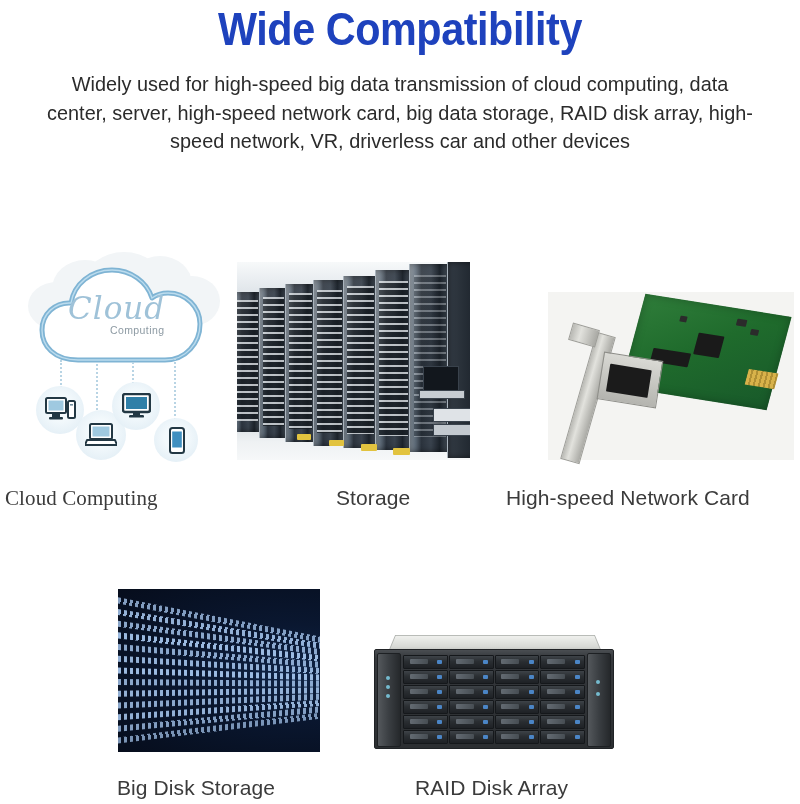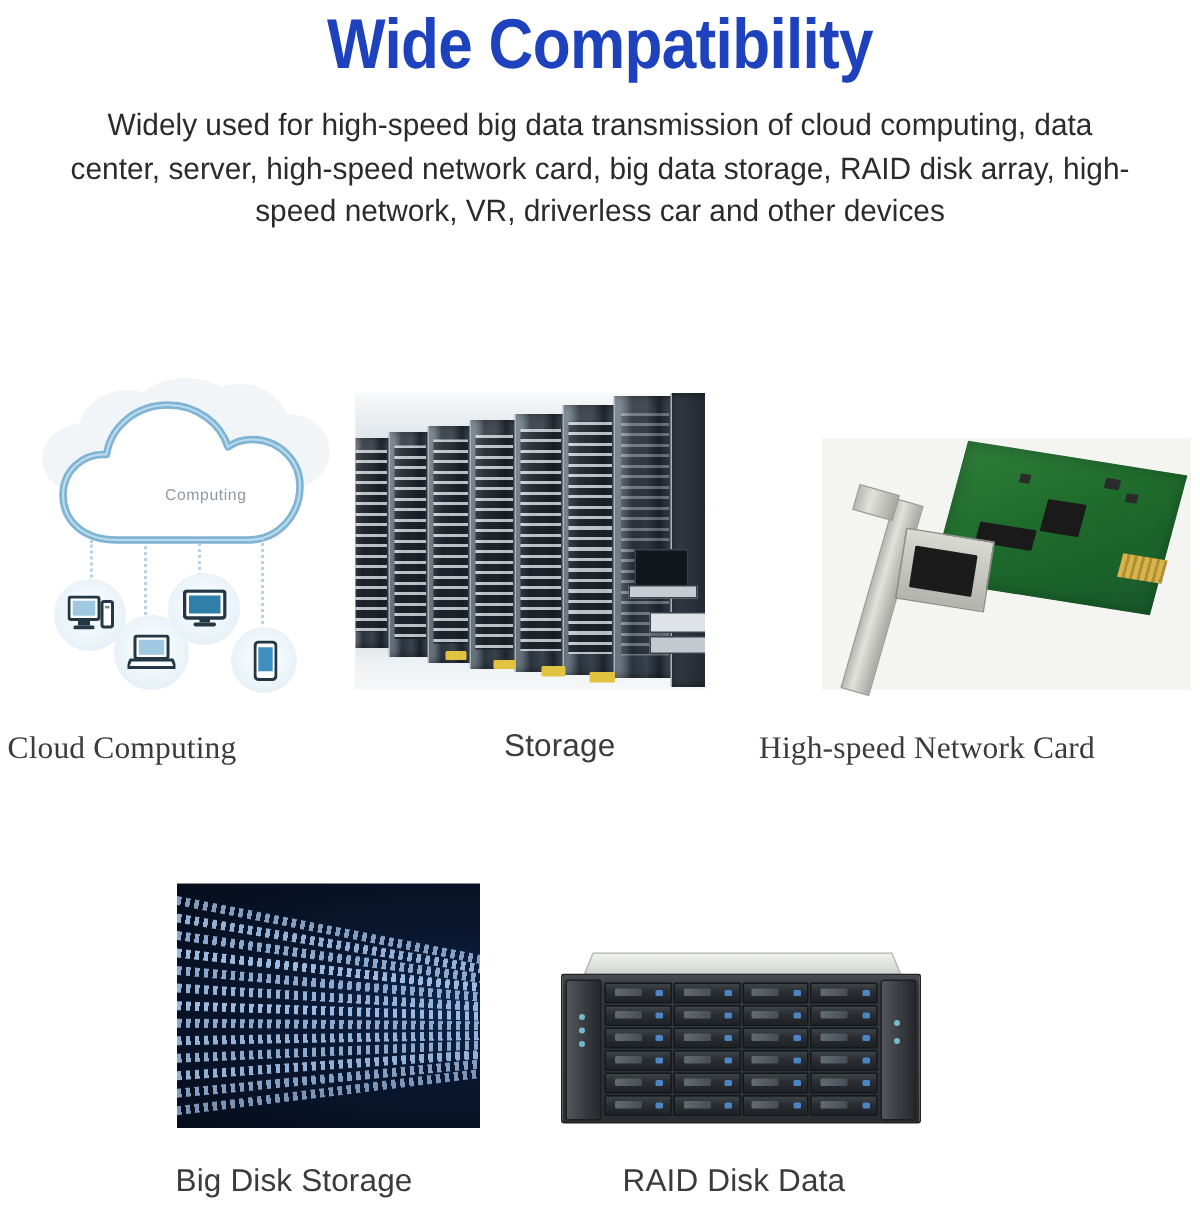--- a/index.html
+++ b/index.html
@@ -283,20 +283,21 @@
 
     <svg class="cloud-main" width="176" height="120" viewBox="0 0 176 120">
       <path d="M44 96 C20 96 8 82 8 66 C8 50 21 38 37 39 C40 20 57 6 78 6
                C97 6 113 18 118 34 C122 31 128 29 134 29
                C152 29 166 43 166 60 C166 79 152 96 131 96 Z" fill="#ffffff" stroke="#7fb4d4" stroke-width="5" stroke-linejoin="round"></path>
       <path d="M44 96 C20 96 8 82 8 66 C8 50 21 38 37 39 C40 20 57 6 78 6
                C97 6 113 18 118 34 C122 31 128 29 134 29
                C152 29 166 43 166 60 C166 79 152 96 131 96 Z" fill="none" stroke="#bcdcee" stroke-width="1.4"></path>
     </svg>
 
+    <div class="cloudword">Cloud</div>
     <div class="cloudword2">Computing</div>
 
     <div class="dots" style="left:36px; top:108px; height:28px;"></div>
     <div class="dots" style="left:72px; top:112px; height:46px;"></div>
     <div class="dots" style="left:108px; top:110px; height:22px;"></div>
     <div class="dots" style="left:150px; top:106px; height:62px;"></div>
 
     <div class="bubble" style="left:12px; top:134px; width:48px; height:48px;">
       <svg class="dev" style="left:9px; top:11px;" width="32" height="26" viewBox="0 0 32 26">
         <rect x="1" y="1" width="20" height="15" rx="1.5" fill="#ffffff" stroke="#233844" stroke-width="2"></rect>
@@ -404,21 +405,21 @@
 
     <div class="rj45" style="left:52px; top:64px; width:58px; height:46px;
          transform: rotate(9deg);">
       <div class="rj45-hole" style="left:7px; top:10px; width:42px; height:28px;"></div>
     </div>
   </div>
 </div>
 
 <div class="caption" style="left:5px; top:486px;font-family:Liberation Serif, serif;">Cloud Computing</div>
 <div class="caption" style="left:336px; top:486px;">Storage</div>
-<div class="caption" style="left:506px; top:486px;font-family:Liberation Serif, serif;">High-speed Network Card</div>
+<div class="caption" style="left:506px; top:486px;">High-speed Network Card</div>
 
 <div class="figure" id="fig-bigdata">
   <div class="bd-bg">
     <div class="bd-stream" style="top:6px;   width:120%; transform: rotate(11deg);  opacity:.75;"></div>
     <div class="bd-stream" style="top:18px;  width:120%; transform: rotate(9.5deg); opacity:.85;"></div>
     <div class="bd-stream" style="top:30px;  width:120%; transform: rotate(8deg);   opacity:.8;"></div>
     <div class="bd-stream" style="top:42px;  width:120%; transform: rotate(6.5deg); opacity:.9;"></div>
     <div class="bd-stream" style="top:54px;  width:120%; transform: rotate(5deg);   opacity:.8;"></div>
     <div class="bd-stream" style="top:66px;  width:120%; transform: rotate(3.5deg); opacity:.85;"></div>
     <div class="bd-stream" style="top:78px;  width:120%; transform: rotate(2deg);   opacity:.9;"></div>
@@ -466,13 +467,13 @@
         <div class="bay"></div>
         <div class="bay"></div>
         <div class="bay"></div>
         <div class="bay"></div>
         <div class="bay"></div>
       </div>
   </div>
 </div>
 
 <div class="caption" style="left:117px; top:776px;">Big Disk Storage</div>
-<div class="caption" style="left:415px; top:776px;">RAID Disk Data</div>
+<div class="caption" style="left:415px; top:776px;">RAID Disk Array</div>
 
 </body></html>

